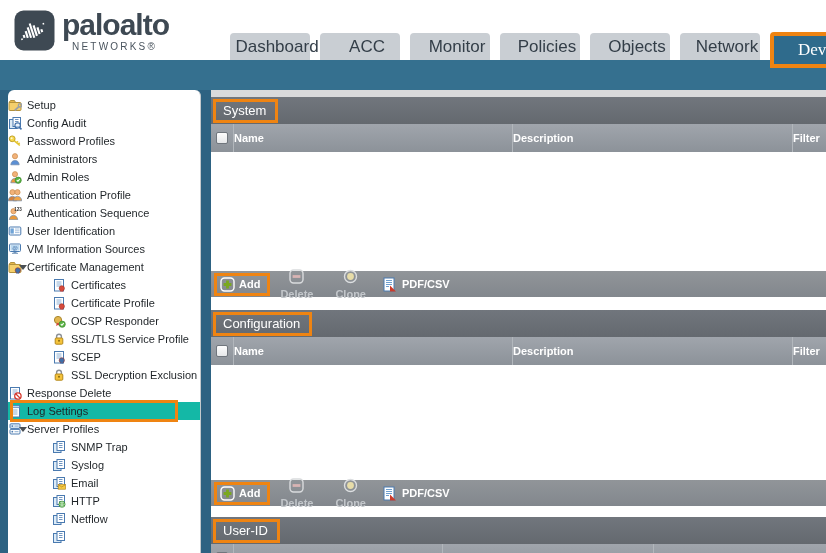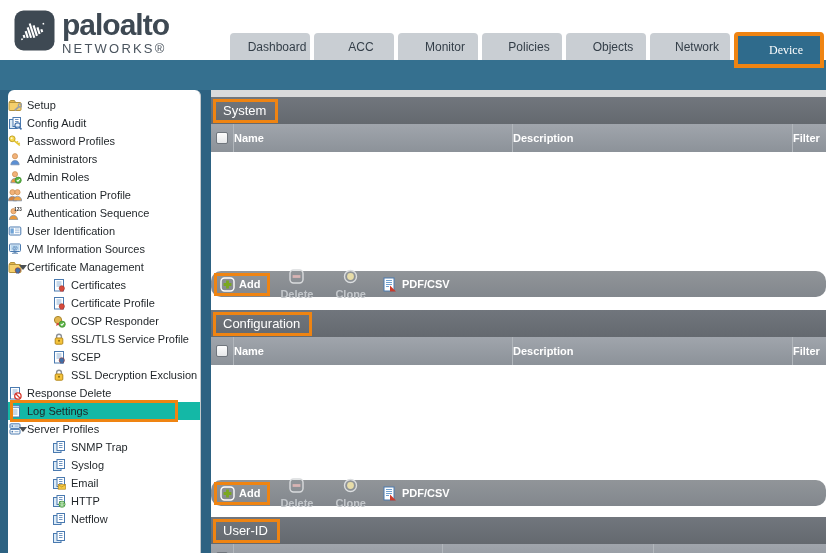--- a/index.html
+++ b/index.html
@@ -7,26 +7,26 @@
     font-family:"Liberation Sans",sans-serif;background:#fff;
     -webkit-font-smoothing:antialiased;}
   :root{--orange:#ef8412;--blue:#2f6b8c;--pagebg:#2d6282;}
 
   
   .top{position:absolute;top:0;left:0;width:826px;height:60px;background:#fff;}
   .logo{position:absolute;left:14px;top:10px;display:flex;align-items:flex-start;}
   .logo-mark{width:41px;height:41px;flex:none;}
   .wordmark{margin-left:7px;line-height:1;}
   .wordmark .wm-main{font-size:30px;font-weight:600;letter-spacing:-1px;color:#3e4953;}
-  .wordmark .wm-sub{font-size:13px;letter-spacing:2.2px;color:#4a545e;text-align:left;margin-top:2px;padding-right:2px;}
+  .wordmark .wm-sub{font-size:10px;letter-spacing:2.2px;color:#4a545e;text-align:center;margin-top:2px;padding-right:2px;}
 
   .tabs{position:absolute;left:230px;top:24px;height:36px;display:flex;align-items:flex-end;}
-  .tab{box-sizing:border-box;width:80px;height:27px;margin-right:4px;background:#c9ced3;
+  .tab{box-sizing:border-box;width:80px;height:27px;margin-right:10px;background:#c9ced3;
     border-radius:4px 4px 0 0;display:flex;align-items:center;justify-content:center;
-    font-size:12px;color:#333e48;cursor:pointer;padding-left:14px;}
+    font-size:17px;color:#333e48;cursor:pointer;padding-left:14px;}
   .tab.selected{background:var(--blue);color:#fff;}
   .tab.hl{border:4px solid var(--orange);width:90px;height:36px;margin-bottom:-8px;position:relative;z-index:6;font-family:Liberation Serif, serif;}
 
   .band{position:absolute;top:60px;left:0;width:826px;height:30px;background:#35708f;}
 
   
   .main{position:absolute;top:90px;left:0;width:826px;height:463px;background:var(--pagebg);display:flex;}
   .sidebar{box-sizing:border-box;width:193px;height:463px;margin-left:8px;background:#fff;
     border-radius:6px 6px 0 0;border-right:1px solid #c3c8cc;overflow:hidden;
     padding-top:6px;font-size:11px;color:#1e2327;flex:none;}
@@ -46,21 +46,21 @@
   .title-box{display:inline-flex;align-items:center;border:3px solid var(--orange);
     padding:1px 9px 2px 7px;color:#fff;font-size:13px;}
   .thead{display:flex;height:28px;background:linear-gradient(#a0a5ac,#8c9299);
     color:#fff;font-size:11px;font-weight:bold;align-items:center;}
   .thead .cell{box-sizing:border-box;height:28px;display:flex;align-items:center;padding-left:0;border-left:1px solid #b2b7bc;}
   .thead .c-check{width:22px;justify-content:center;padding-left:0;border-left:none;}
   .c-name{width:279px;} .c-desc{width:280px;} .c-fill{flex:1;}
   .u1{width:209px;} .u2{width:211px;}
   .cb{width:12px;height:12px;background:linear-gradient(#fdfdfd,#e6e8ea);border:1px solid #70767d;border-radius:2px;box-sizing:border-box;}
   .tbody{background:#fff;}
-  .toolbar{height:26px;background:linear-gradient(#919599,#82878d);display:flex;align-items:center;padding-left:3px;font-size:11px;border-radius:10px;}
+  .toolbar{height:26px;background:linear-gradient(#919599,#82878d);display:flex;align-items:center;padding-left:3px;font-size:11px;}
   .tb-btn{display:inline-flex;align-items:center;gap:4px;color:#fff;font-weight:bold;cursor:pointer;white-space:nowrap;}
   .tb-btn.disabled{color:#c3c7cb;cursor:default;flex-direction:column;}
   .add-box{display:inline-flex;align-items:center;border:3px solid var(--orange);padding:1px 7px 1px 3px;}
   .sp10{width:10px;} .sp22{width:22px;} .sp16{width:16px;}
   .sec-gap{background:#fff;}
 </style>
 </head>
 <body>
 
 <div class="screen">

